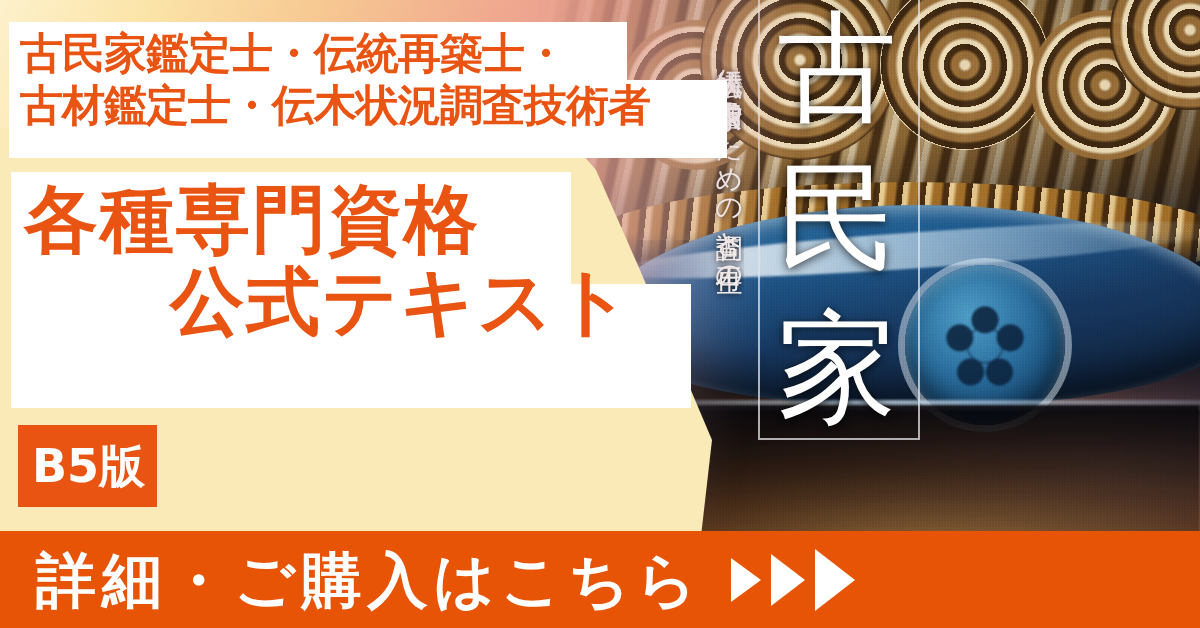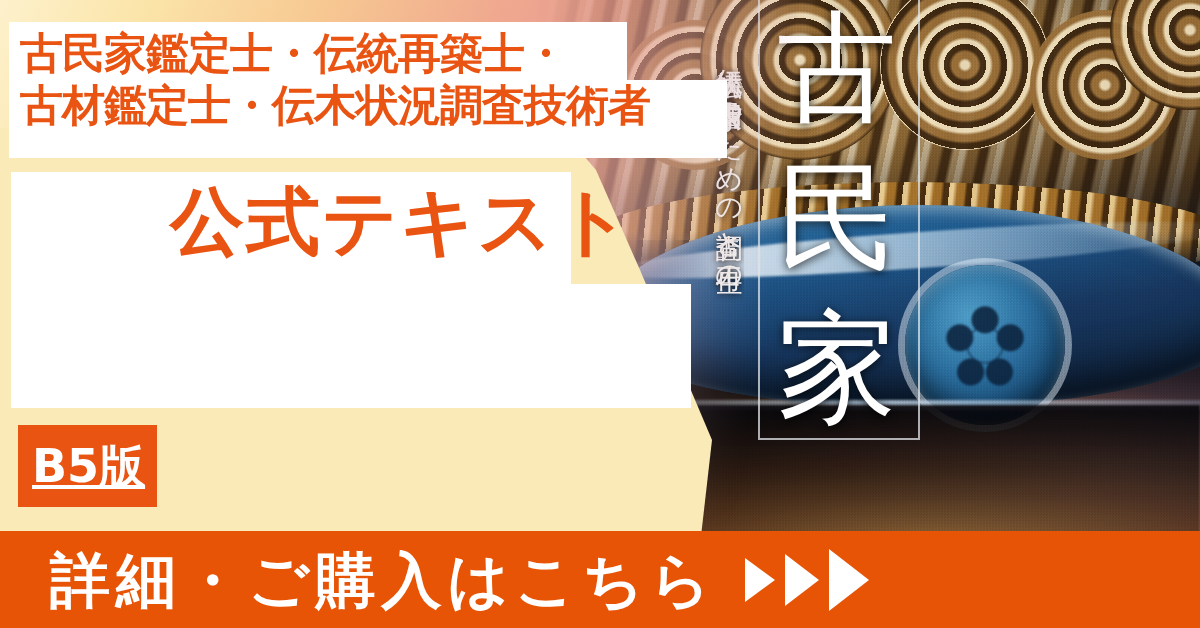--- a/index.html
+++ b/index.html
@@ -206,41 +206,40 @@
   .price-row{
     position:absolute;left:18px;top:424px;height:84px;
     display:flex;align-items:center;gap:18px;
   }
   .badge{
     background:#ea5412;color:#fff;
     font-weight:700;font-size:46px;line-height:1;
     padding:18px 12px 18px 14px;
     letter-spacing:0;
     white-space:nowrap;
-    text-decoration:underline;
   }
   .price-text{
     color:#ea5412;
     font-weight:400;
     font-size:52px;line-height:1;
     letter-spacing:-1px;
     white-space:nowrap;
     font-family:"DejaVu Sans","Liberation Sans",sans-serif;
   }
 
   
   .cta{
     position:absolute;left:0;top:531px;width:1200px;height:97px;
     background:#e85405;
     display:flex;align-items:center;
   }
   .cta-text{
     color:#fff;font-weight:700;font-size:60px;line-height:1;
     letter-spacing:6px;
-    margin-left:50px;
+    margin-left:36px;
     white-space:nowrap;
     font-family:"DejaVu Sans","Liberation Sans",sans-serif;
     text-align:center;
   }
   .cta-arrows{
     display:flex;align-items:center;gap:10px;margin-left:28px;
   }
   .arrow{
     width:0;height:0;border-style:solid;border-color:transparent;
     border-left-color:#ffffff;
@@ -287,20 +286,21 @@
 
   <div class="white-panel wp-top"></div>
   <div class="white-panel wp-main"></div>
 
   <div class="qual-lines">
     <span class="l1">古民家鑑定士・伝統再築士・</span>
     <span class="l2">古材鑑定士・伝木状況調査技術者</span>
   </div>
 
   <div class="headline">
+    <span class="h1">各種専門資格</span>
     <span class="h2">公式テキスト</span>
   </div>
 
   <div class="price-row">
     <div class="badge">B5版</div>
   </div>
 
   <div class="cta">
     <div class="cta-text">詳細・ご購入はこちら</div>
     <div class="cta-arrows">

